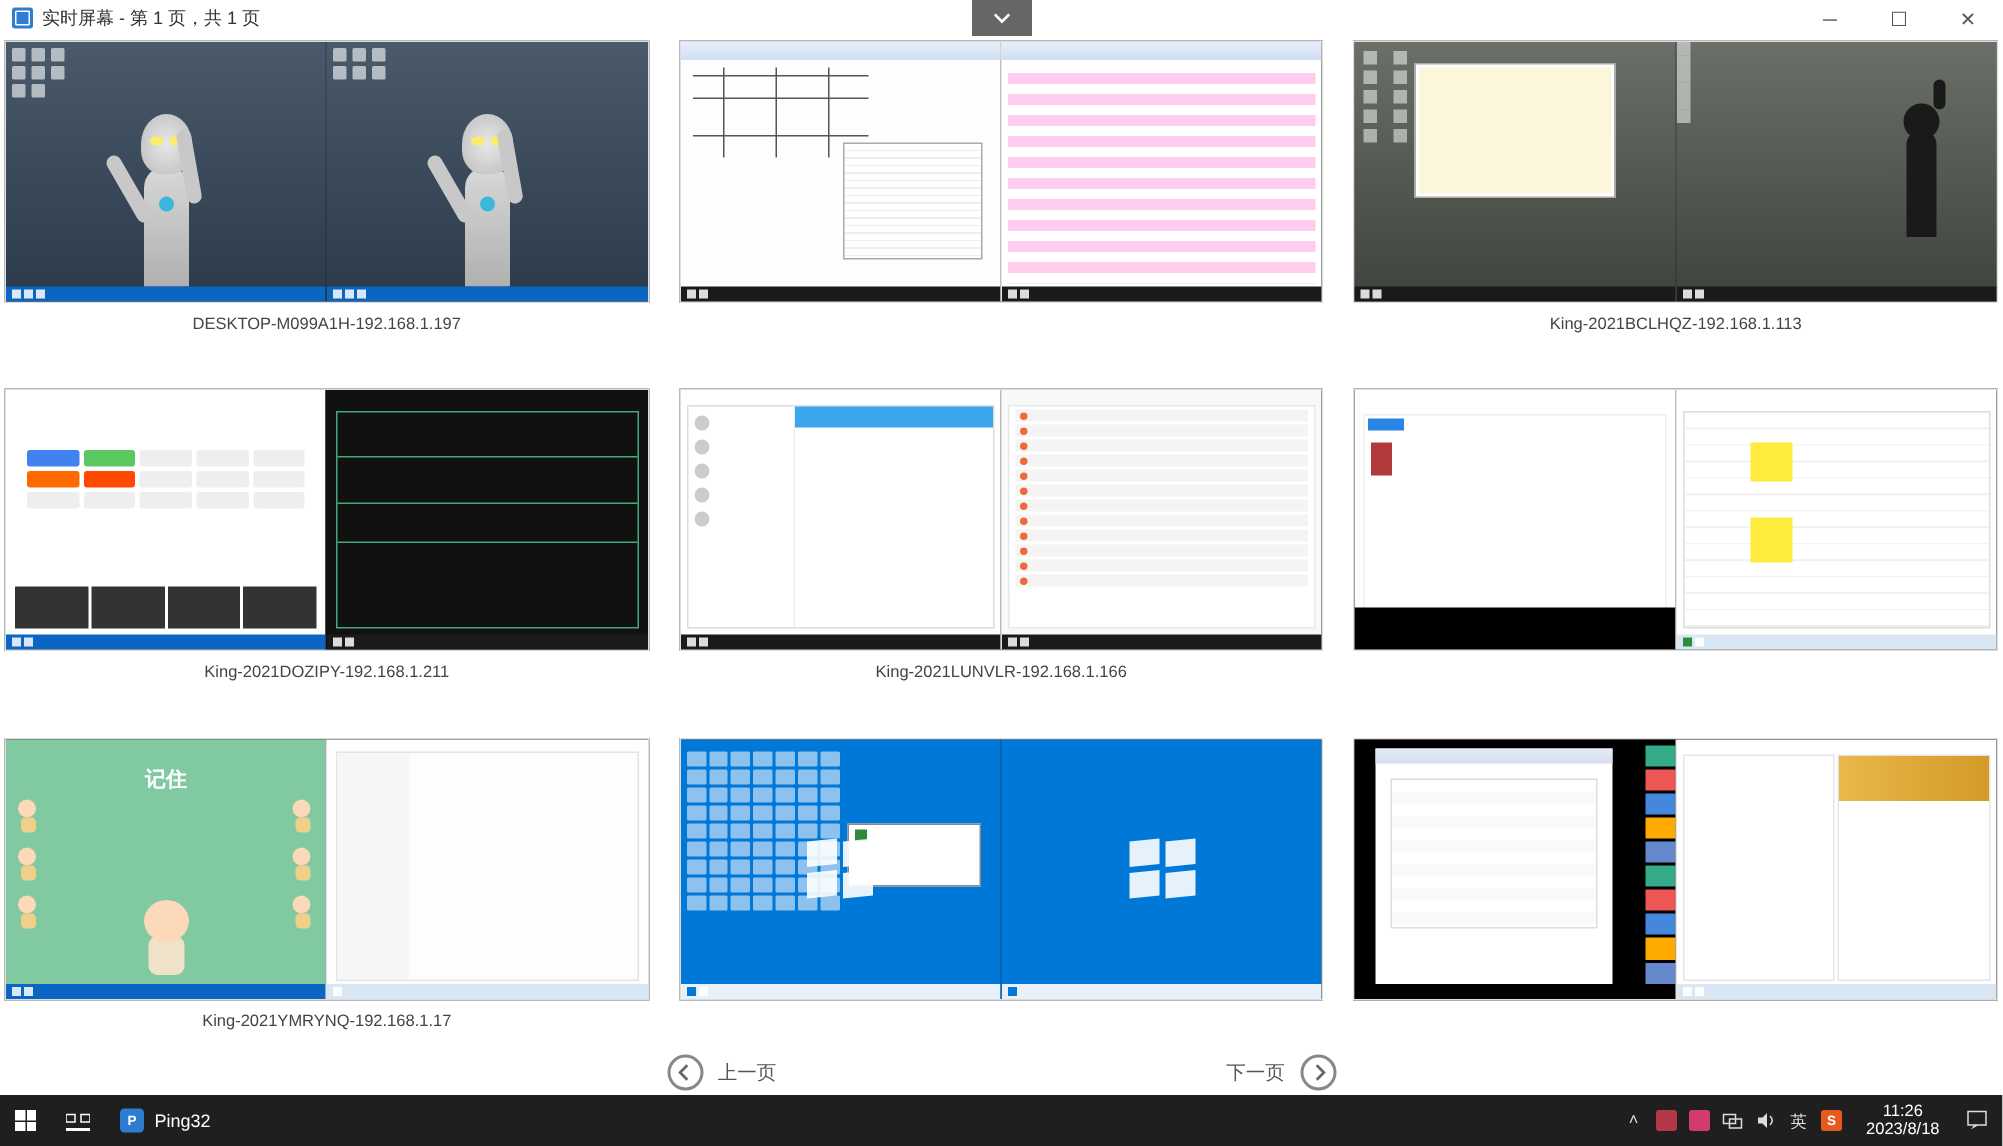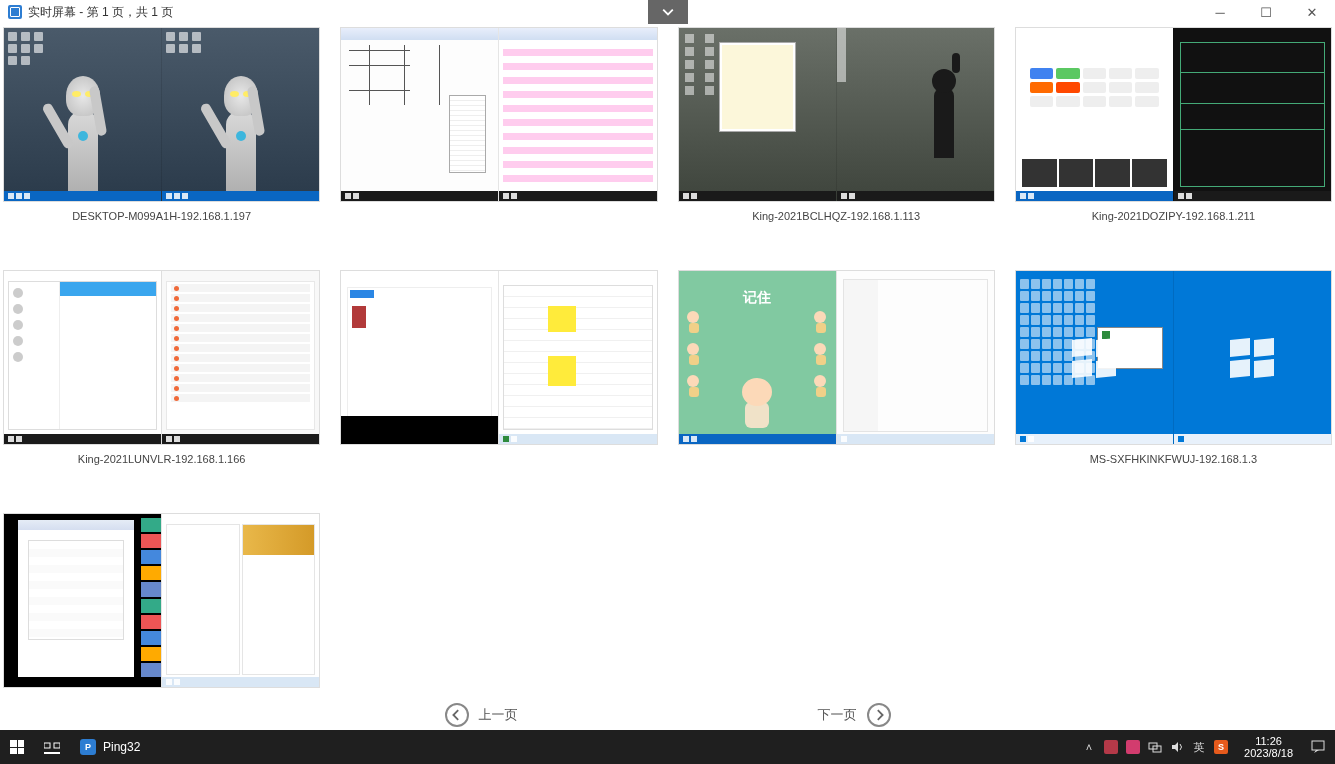--- a/index.html
+++ b/index.html
@@ -7,21 +7,21 @@
 
 .titlebar { height: 24px; display: flex; align-items: center; background: #fff; position: relative; }
 .titlebar .app-icon { width: 14px; height: 14px; margin: 0 6px 0 8px; background: #2d7dd2; border-radius: 2px; position: relative; }
 .titlebar .app-icon::before { content:""; position:absolute; inset:2px; border:1px solid #fff; border-radius:1px;}
 .titlebar .title-text { color: #333; font-size: 12px; }
 .titlebar .dropdown { position: absolute; left: 50%; transform: translateX(-50%); width: 40px; height: 24px; background: #666; display:flex; align-items:center; justify-content:center; cursor:pointer; }
 .titlebar .dropdown svg { width:12px; height:12px; fill:#fff; }
 .titlebar .win-controls { position:absolute; right:0; display:flex; }
 .titlebar .win-controls div { width:46px; height:24px; display:flex; align-items:center; justify-content:center; color:#555; font-size:13px; cursor:pointer;}
 
-.grid { display:grid; grid-template-columns: repeat(4, 1fr); gap: 20px; padding: 3px 3px 0 3px; height: 680px; }
+.grid { display:grid; grid-template-columns: repeat(3, 1fr); gap: 20px; padding: 3px 3px 0 3px; height: 680px; }
 .cell { display:flex; flex-direction:column; }
 .thumb { flex:0 0 auto; height: 175px; background:#222; border:1px solid #ddd; position:relative; overflow:hidden; display:flex; }
 .cap { text-align:center; color:#444; font-size:11px; padding: 8px 0 12px; }
 
 
 .half { flex:1; position:relative; }
 .half.sep { border-left:1px solid rgba(0,0,0,0.1); }
 .tb { position:absolute; left:0; right:0; bottom:0; height:10px; display:flex; align-items:center; padding:0 4px; gap:2px;}
 .tb .sq { width:6px; height:6px; background:rgba(255,255,255,0.85);}
 .tb.dark { background:#1a1a1a;}
@@ -456,20 +456,21 @@
       <div class="half sep">
         <div class="set">
             <div class="nav"></div>
             <div class="cnt"></div>
           </div>
         <div class="tb win">
             <div class="sq"></div>
           </div>
       </div>
     </div>
+    <div class="cap">King-2021YMRYNQ-192.168.1.17</div>
   </div>
 
   <div class="cell">
     <div class="thumb t8">
       <div class="half">
         <div class="dense">
             <div></div>
             <div></div>
             <div></div>
             <div></div>
@@ -550,21 +551,20 @@
             <div class="a"></div>
             <div class="b"></div>
             <div class="c"></div>
             <div class="d"></div>
           </div>
         <div class="tb" style="background:#e8f1fb;">
             <div class="sq" style="background:#0078d7"></div>
           </div>
       </div>
     </div>
-    <div class="cap">MS-SXFHKINKFWUJ-192.168.1.3</div>
   </div>
 
   <div class="cell">
     <div class="thumb t9">
       <div class="half">
         <div class="doc">
             <div class="rib"></div>
             <div class="page"></div>
           </div>
         <div style="position:absolute;right:0;top:4px;bottom:10px;width:20px;display:grid;grid-template-rows:repeat(10,1fr);gap:2px;">

